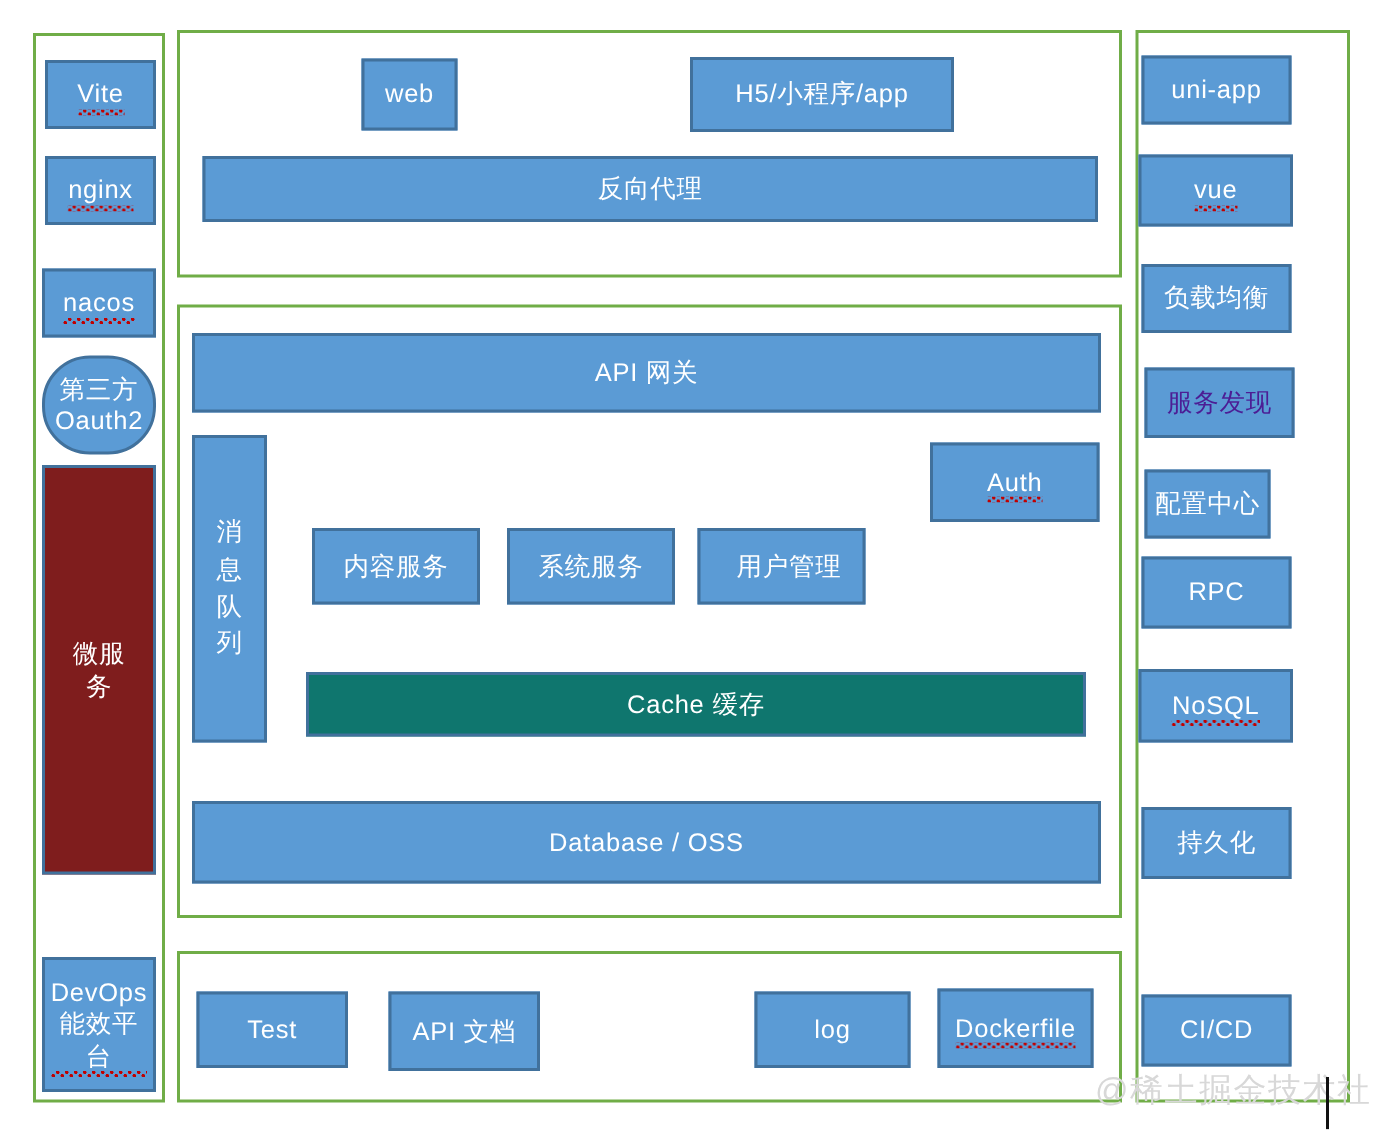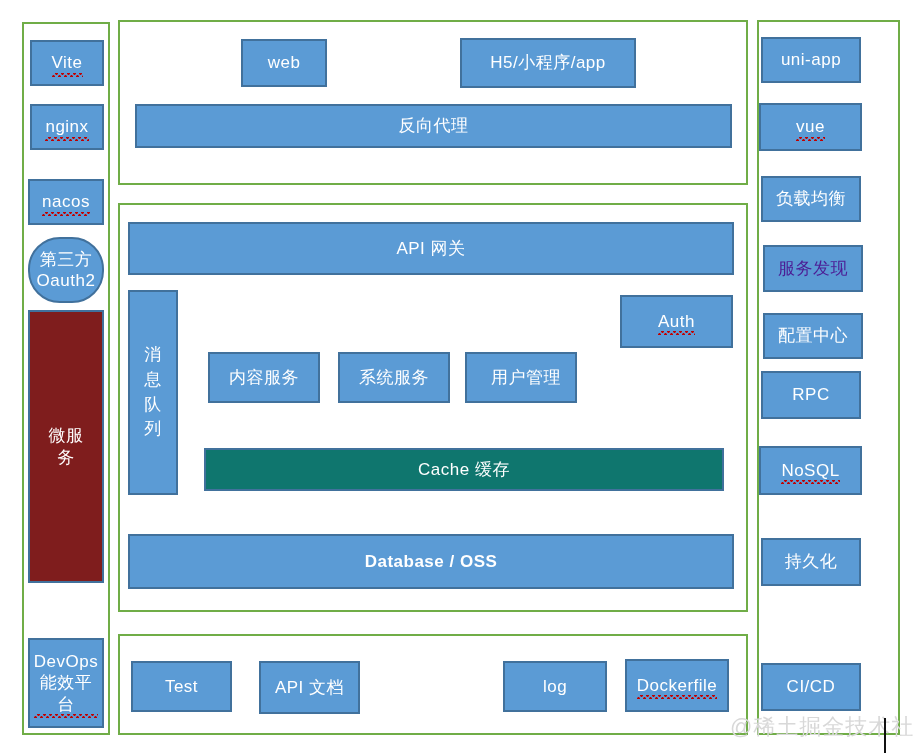--- a/index.html
+++ b/index.html
@@ -99,42 +99,42 @@
     <div class="box" style="left: 30px; top: 40px; width: 74px; height: 46px; background: rgb(91, 155, 213); border-color: rgb(65, 113, 156); color: rgb(255, 255, 255);"><span class="sq">Vite</span></div>
     <div class="box" style="left: 30px; top: 104px; width: 74px; height: 46px; background: rgb(91, 155, 213); border-color: rgb(65, 113, 156); color: rgb(255, 255, 255);"><span class="sq">nginx</span></div>
     <div class="box" style="left: 28px; top: 179px; width: 76px; height: 46px; background: rgb(91, 155, 213); border-color: rgb(65, 113, 156); color: rgb(255, 255, 255);"><span class="sq">nacos</span></div>
     <div class="box" style="left: 28px; top: 237px; width: 76px; height: 66px; background: rgb(91, 155, 213); border-color: rgb(65, 113, 156); color: rgb(255, 255, 255); border-radius: 32px;"><span>第三方
 Oauth2</span></div>
     <div class="box" style="left: 28px; top: 310px; width: 76px; height: 273px; background: #7f1d1d; border-color: rgb(65, 113, 156); color: rgb(255, 255, 255); align-items: center;"><span>微服
 务</span></div>
     <div class="box" style="left: 28px; top: 638px; width: 76px; height: 90px; background: rgb(91, 155, 213); border-color: rgb(65, 113, 156); color: rgb(255, 255, 255);"><span class="sq">DevOps
 能效平
 台</span></div>
-    <div class="box" style="left: 241px; top: 39px; width: 86px; height: 48px; background: rgb(91, 155, 213); border-color: rgb(65, 113, 156); color: rgb(255, 255, 255);"><span>web</span></div>
+    <div class="box" style="left: 241px; top: 39px; width: 64px; height: 48px; background: rgb(91, 155, 213); border-color: rgb(65, 113, 156); color: rgb(255, 255, 255);"><span>web</span></div>
     <div class="box" style="left: 460px; top: 38px; width: 176px; height: 50px; background: rgb(91, 155, 213); border-color: rgb(65, 113, 156); color: rgb(255, 255, 255);"><span>H5/小程序/app</span></div>
     <div class="box" style="left: 135px; top: 104px; width: 597px; height: 44px; background: rgb(91, 155, 213); border-color: rgb(65, 113, 156); color: rgb(255, 255, 255);"><span>反向代理</span></div>
     <div class="box" style="left: 128px; top: 222px; width: 606px; height: 53px; background: rgb(91, 155, 213); border-color: rgb(65, 113, 156); color: rgb(255, 255, 255);"><span>API 网关</span></div>
     <div class="box vert" style="left: 128px; top: 290px; width: 50px; height: 205px; background: rgb(91, 155, 213); border-color: rgb(65, 113, 156); color: rgb(255, 255, 255);"><span style="display: block; white-space: pre-line;">消
 息
 队
 列</span></div>
     <div class="box" style="left: 620px; top: 295px; width: 113px; height: 53px; background: rgb(91, 155, 213); border-color: rgb(65, 113, 156); color: rgb(255, 255, 255);"><span class="sq">Auth</span></div>
     <div class="box" style="left: 208px; top: 352px; width: 112px; height: 51px; background: rgb(91, 155, 213); border-color: rgb(65, 113, 156); color: rgb(255, 255, 255);"><span>内容服务</span></div>
     <div class="box" style="left: 338px; top: 352px; width: 112px; height: 51px; background: rgb(91, 155, 213); border-color: rgb(65, 113, 156); color: rgb(255, 255, 255);"><span>系统服务</span></div>
     <div class="box" style="left: 465px; top: 352px; width: 112px; height: 51px; background: rgb(91, 155, 213); border-color: rgb(65, 113, 156); color: rgb(255, 255, 255); padding-left: 12px;"><span>用户管理</span></div>
     <div class="box" style="left: 204px; top: 448px; width: 520px; height: 43px; background: #0f766e; border-color: rgb(65, 113, 156); color: rgb(255, 255, 255);"><span>Cache  缓存</span></div>
-    <div class="box" style="left: 128px; top: 534px; width: 606px; height: 55px; background: rgb(91, 155, 213); border-color: rgb(65, 113, 156); color: rgb(255, 255, 255); font-weight: bold;"><span>Database / OSS</span></div>
+    <div class="box" style="left: 128px; top: 534px; width: 606px; height: 55px; background: rgb(91, 155, 213); border-color: rgb(65, 113, 156); color: rgb(255, 255, 255);"><span>Database / OSS</span></div>
     <div class="box" style="left: 131px; top: 661px; width: 101px; height: 51px; background: rgb(91, 155, 213); border-color: rgb(65, 113, 156); color: rgb(255, 255, 255);"><span>Test</span></div>
     <div class="box" style="left: 259px; top: 661px; width: 101px; height: 53px; background: rgb(91, 155, 213); border-color: rgb(65, 113, 156); color: rgb(255, 255, 255);"><span>API 文档</span></div>
     <div class="box" style="left: 503px; top: 661px; width: 104px; height: 51px; background: rgb(91, 155, 213); border-color: rgb(65, 113, 156); color: rgb(255, 255, 255);"><span>log</span></div>
     <div class="box" style="left: 625px; top: 659px; width: 104px; height: 53px; background: rgb(91, 155, 213); border-color: rgb(65, 113, 156); color: rgb(255, 255, 255);"><span class="sq">Dockerfile</span></div>
     <div class="box" style="left: 761px; top: 37px; width: 100px; height: 46px; background: rgb(91, 155, 213); border-color: rgb(65, 113, 156); color: rgb(255, 255, 255);"><span>uni-app</span></div>
     <div class="box" style="left: 759px; top: 103px; width: 103px; height: 48px; background: rgb(91, 155, 213); border-color: rgb(65, 113, 156); color: rgb(255, 255, 255);"><span class="sq">vue</span></div>
     <div class="box" style="left: 761px; top: 176px; width: 100px; height: 46px; background: rgb(91, 155, 213); border-color: rgb(65, 113, 156); color: rgb(255, 255, 255);"><span>负载均衡</span></div>
     <div class="box" style="left: 763px; top: 245px; width: 100px; height: 47px; background: rgb(91, 155, 213); border-color: rgb(65, 113, 156); color: #4c1d95;"><span>服务发现</span></div>
-    <div class="box" style="left: 763px; top: 313px; width: 100px; height: 46px; background: rgb(91, 155, 213); border-color: rgb(65, 113, 156); color: rgb(255, 255, 255);"><span>配置中心</span></div>
+    <div class="box" style="left: 763px; top: 313px; width: 84px; height: 46px; background: rgb(91, 155, 213); border-color: rgb(65, 113, 156); color: rgb(255, 255, 255);"><span>配置中心</span></div>
     <div class="box" style="left: 761px; top: 371px; width: 100px; height: 48px; background: rgb(91, 155, 213); border-color: rgb(65, 113, 156); color: rgb(255, 255, 255);"><span>RPC</span></div>
     <div class="box" style="left: 759px; top: 446px; width: 103px; height: 49px; background: rgb(91, 155, 213); border-color: rgb(65, 113, 156); color: rgb(255, 255, 255);"><span class="sq">NoSQL</span></div>
     <div class="box" style="left: 761px; top: 538px; width: 100px; height: 48px; background: rgb(91, 155, 213); border-color: rgb(65, 113, 156); color: rgb(255, 255, 255);"><span>持久化</span></div>
     <div class="box" style="left: 761px; top: 663px; width: 100px; height: 48px; background: rgb(91, 155, 213); border-color: rgb(65, 113, 156); color: rgb(255, 255, 255);"><span>CI/CD</span></div>
     <div id="watermark" style="left: 730px; top: 712px; color: rgb(216, 216, 216);">@稀土掘金技术社区</div>
     <div id="cursor-bar" style="left: 884px; top: 718px; width: 2px; height: 35px;"></div>
   </div>
 
 </body></html>

